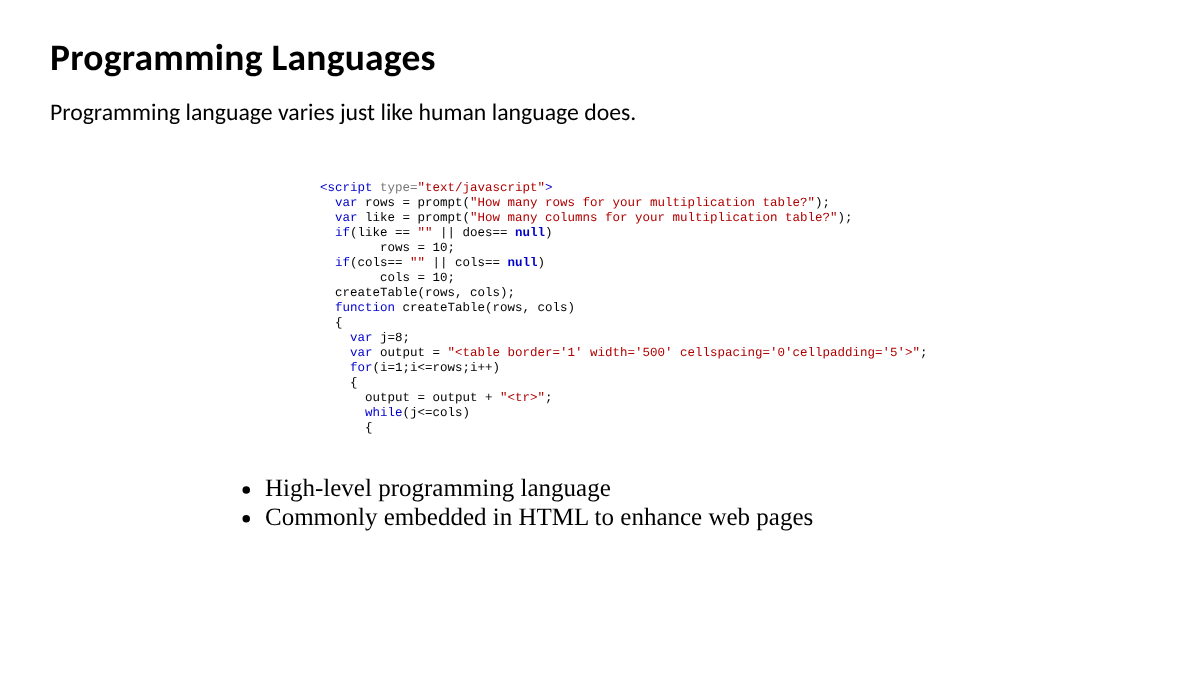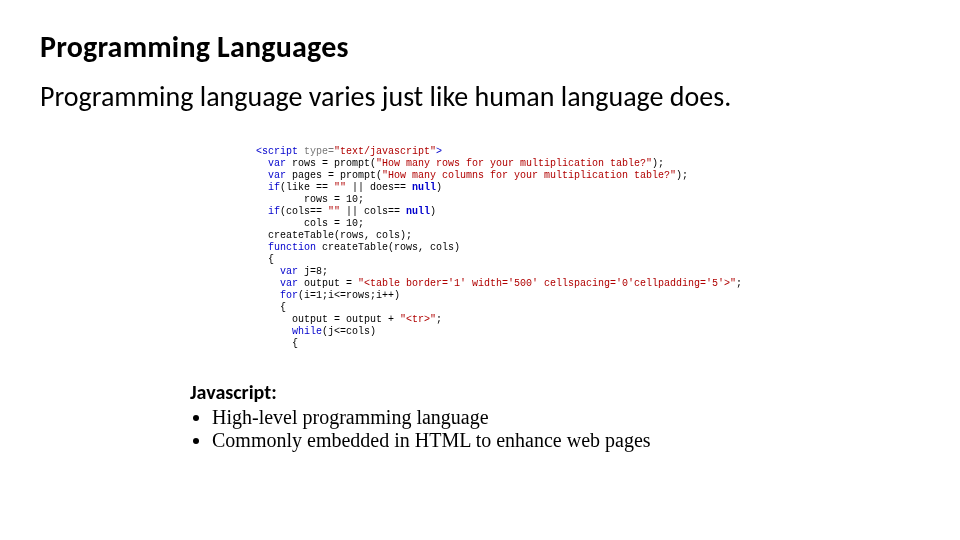--- a/index.html
+++ b/index.html
@@ -18,21 +18,21 @@
     box-sizing: border-box;
     padding: 28px 40px 28px 40px;
   }
   .title {
     font-size: 30px;
     font-weight: 700;
     margin: 0 0 14px 0;
     letter-spacing: 0.2px;
   }
   .subtitle {
-    font-size: 28px;
+    font-size: 19px;
     font-weight: 400;
     margin: 0 0 24px 0;
   }
   .code-block {
     position: absolute;
     left: 256px;
     top: 146px;
     width: 530px;
     font-family: "Courier New", Consolas, monospace;
     font-size: 10px;
@@ -69,37 +69,36 @@
 <body>
 
 <div class="slide">
 
   <h1 class="title">Programming Languages</h1>
 
   <div class="subtitle">Programming language varies just like human language does.</div>
 
   <div class="code-block"><span><span class="tag">&lt;</span><span class="tag">script</span><span class="op"> type</span><span class="op">=</span><span class="str">"text/javascript"</span><span class="tag">&gt;</span></span>
 <span><span class="kw">  var</span><span> rows = prompt(</span><span class="str">"How many rows for your multiplication table?"</span><span>);</span></span>
-<span><span class="kw">  var</span><span> pages = prompt(</span><span class="str">"How many columns for your multiplication table?"</span><span>);</span></span>
+<span><span class="kw">  var</span><span> like = prompt(</span><span class="str">"How many columns for your multiplication table?"</span><span>);</span></span>
 <span><span class="kw">  if</span><span>(like == </span><span class="str">""</span><span> || does== </span><span class="val">null</span><span>)</span></span>
 <span><span>        rows = 10;</span></span>
 <span><span class="kw">  if</span><span>(cols== </span><span class="str">""</span><span> || cols== </span><span class="val">null</span><span>)</span></span>
 <span><span>        cols = 10;</span></span>
 <span><span>  createTable(rows, cols);</span></span>
 <span><span class="kw">  function</span><span> createTable(rows, cols)</span></span>
 <span><span>  {</span></span>
 <span><span class="kw">    var</span><span> j=8;</span></span>
 <span><span class="kw">    var</span><span> output = </span><span class="str">"&lt;table border='1' width='500' cellspacing='0'cellpadding='5'&gt;"</span><span>;</span></span>
 <span><span class="kw">    for</span><span>(i=1;i&lt;=rows;i++)</span></span>
 <span><span>    {</span></span>
 <span><span>      output = output + </span><span class="str">"&lt;tr&gt;"</span><span>;</span></span>
 <span><span class="kw">      while</span><span>(j&lt;=cols)</span></span>
 <span><span>      {</span></span></div>
 
   <div class="desc">
-    <div class="lead">Javascript:</div>
     <ul>
       <li>High-level programming language</li>
       <li>Commonly embedded in HTML to enhance web pages</li>
     </ul>
   </div>
 
 </div>
 
 </body></html>

